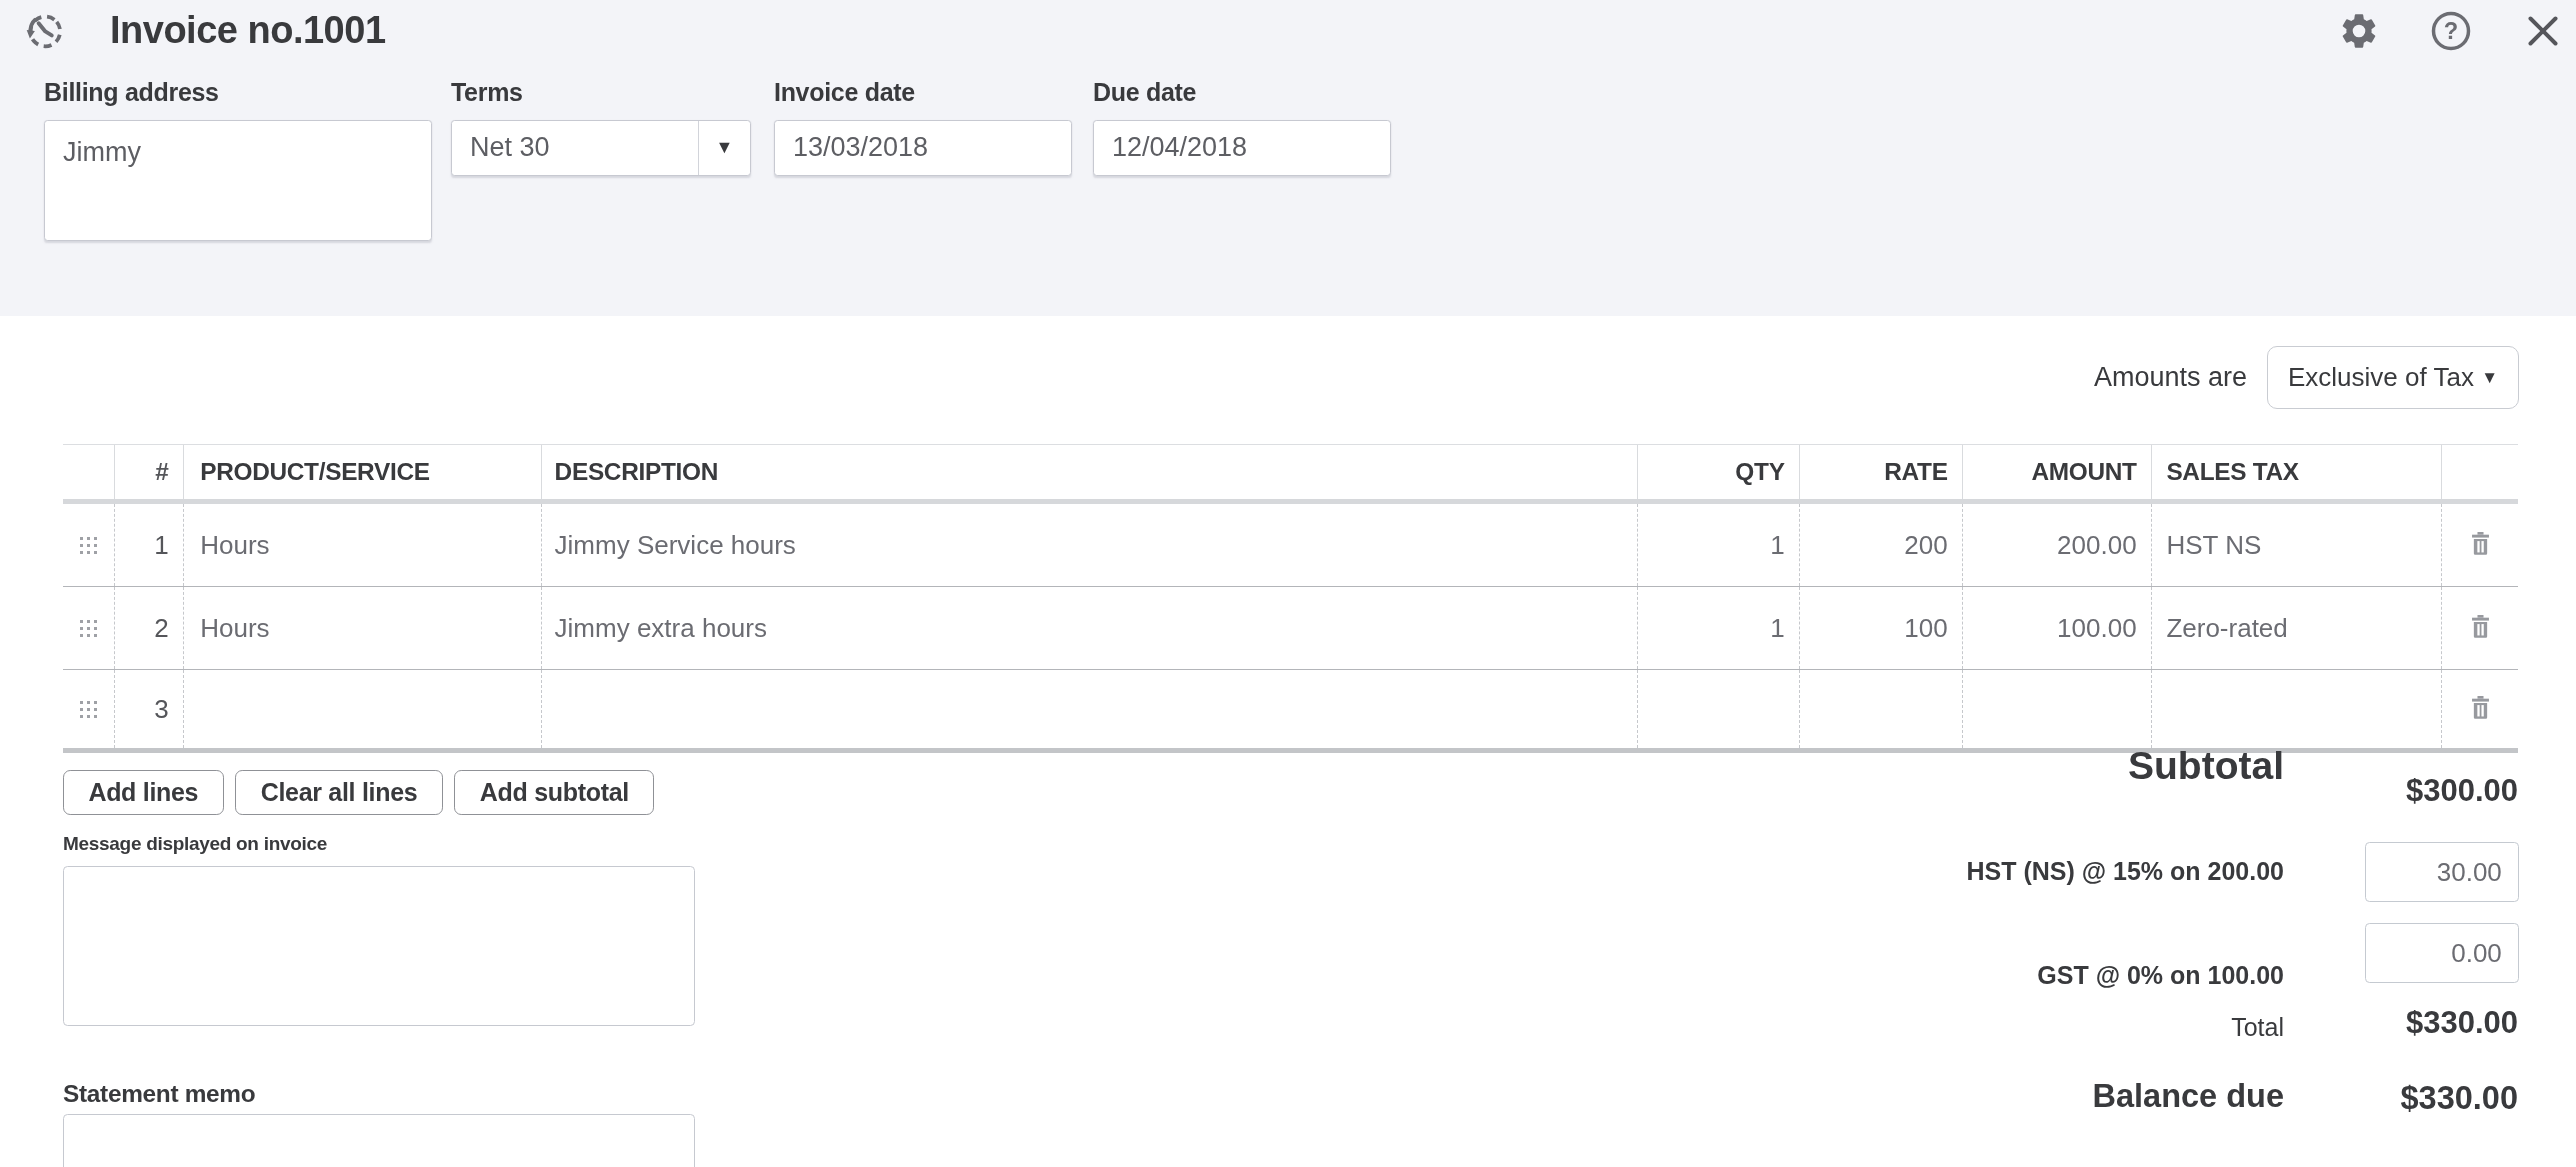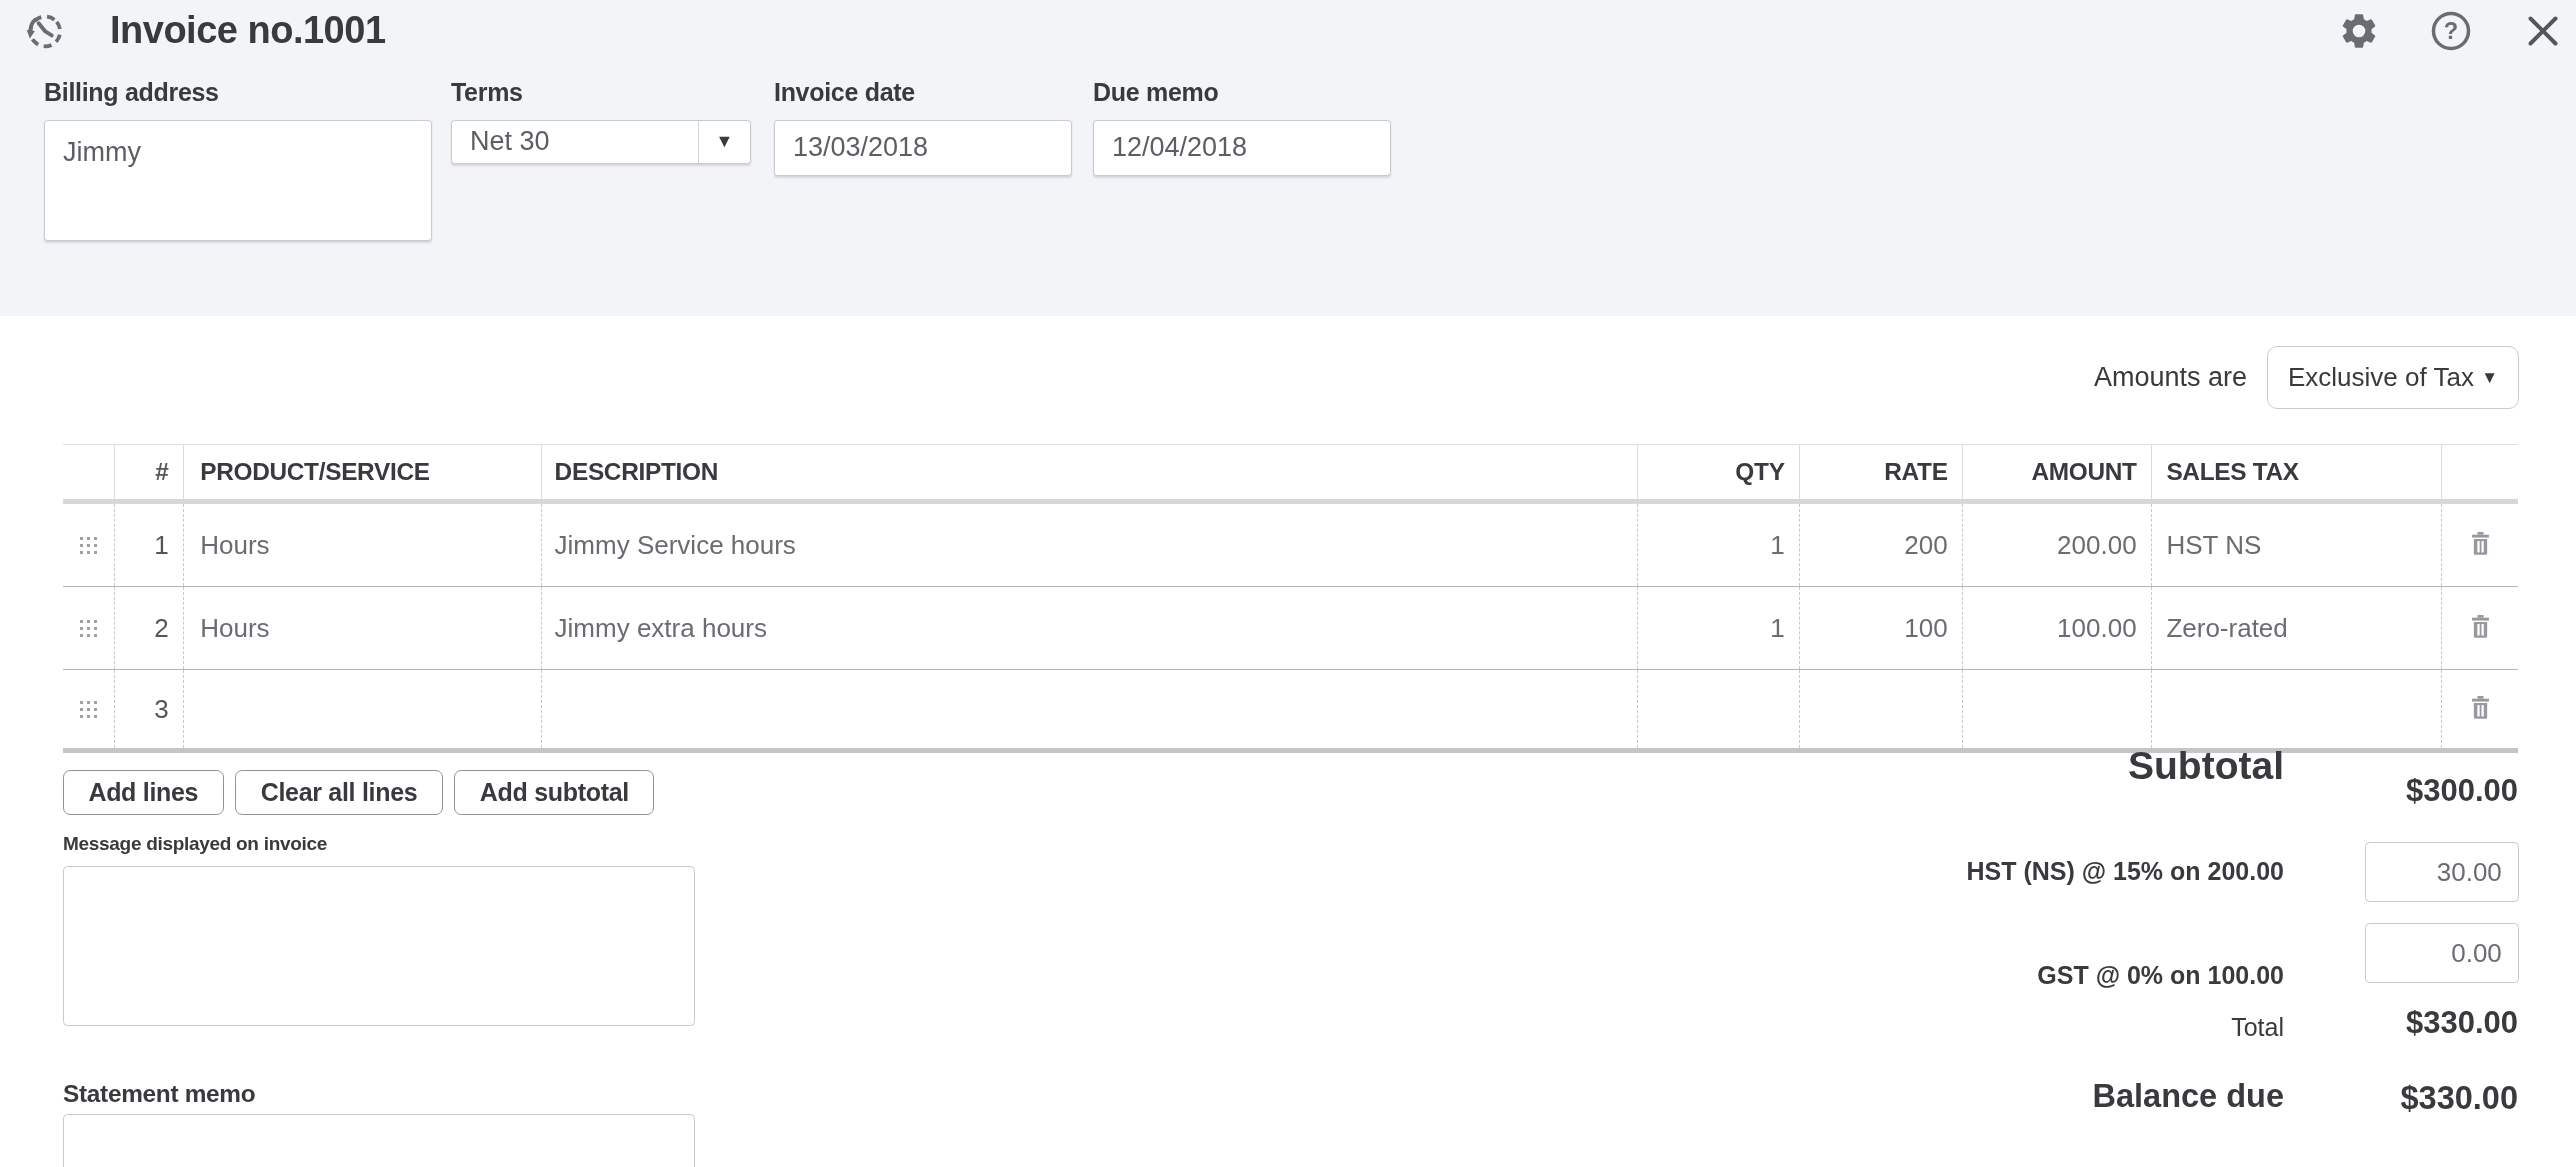--- a/index.html
+++ b/index.html
@@ -34,21 +34,21 @@
   .f-invdate { left:774px; }
   .f-duedate { left:1093px; }
   .billing-ta {
     width:388px; height:121px; resize:none;
     border:1.8px solid #c7c9d1; border-radius:3.6px; background:#fff;
     font-family:"Liberation Sans",sans-serif; font-size:27px; color:#5d5e63;
     padding:16.2px 18px; outline:none;
     box-shadow: 0 1.8px 1.8px rgba(160,163,175,.35);
   }
   .select-box {
-    position:relative; width:300px; height:44px;
+    position:relative; width:300px; height:56px;
     border:1.8px solid #c7c9d1; border-radius:3.6px; background:#fff;
     display:flex; align-items:center; cursor:pointer;
     box-shadow: 0 1.8px 1.8px rgba(160,163,175,.35);
   }
   .select-text { font-size:27px; color:#5d5e63; padding-left:18px; flex:1; }
   .select-arrow-zone {
     width:52px; height:100%; border-left:0.9px solid #d2d4da;
     display:flex; align-items:center; justify-content:center;
     font-size:18px; color:#393a3d;
   }
@@ -187,21 +187,21 @@
         </span>
       </div>
     </div>
 
     <div class="field f-invdate">
       <span class="field-label">Invoice date</span>
       <input class="date-input" value="13/03/2018" style="">
     </div>
 
     <div class="field f-duedate">
-      <span class="field-label">Due memo</span>
+      <span class="field-label">Due date</span>
       <input class="date-input" value="12/04/2018" style="">
     </div>
   </div>
 
   <span class="amounts-label">Amounts are</span>
   <div class="amounts-select">
     <span class="sel-val">Exclusive of Tax</span>
     <span class="tri">▼</span>
   </div>
 

